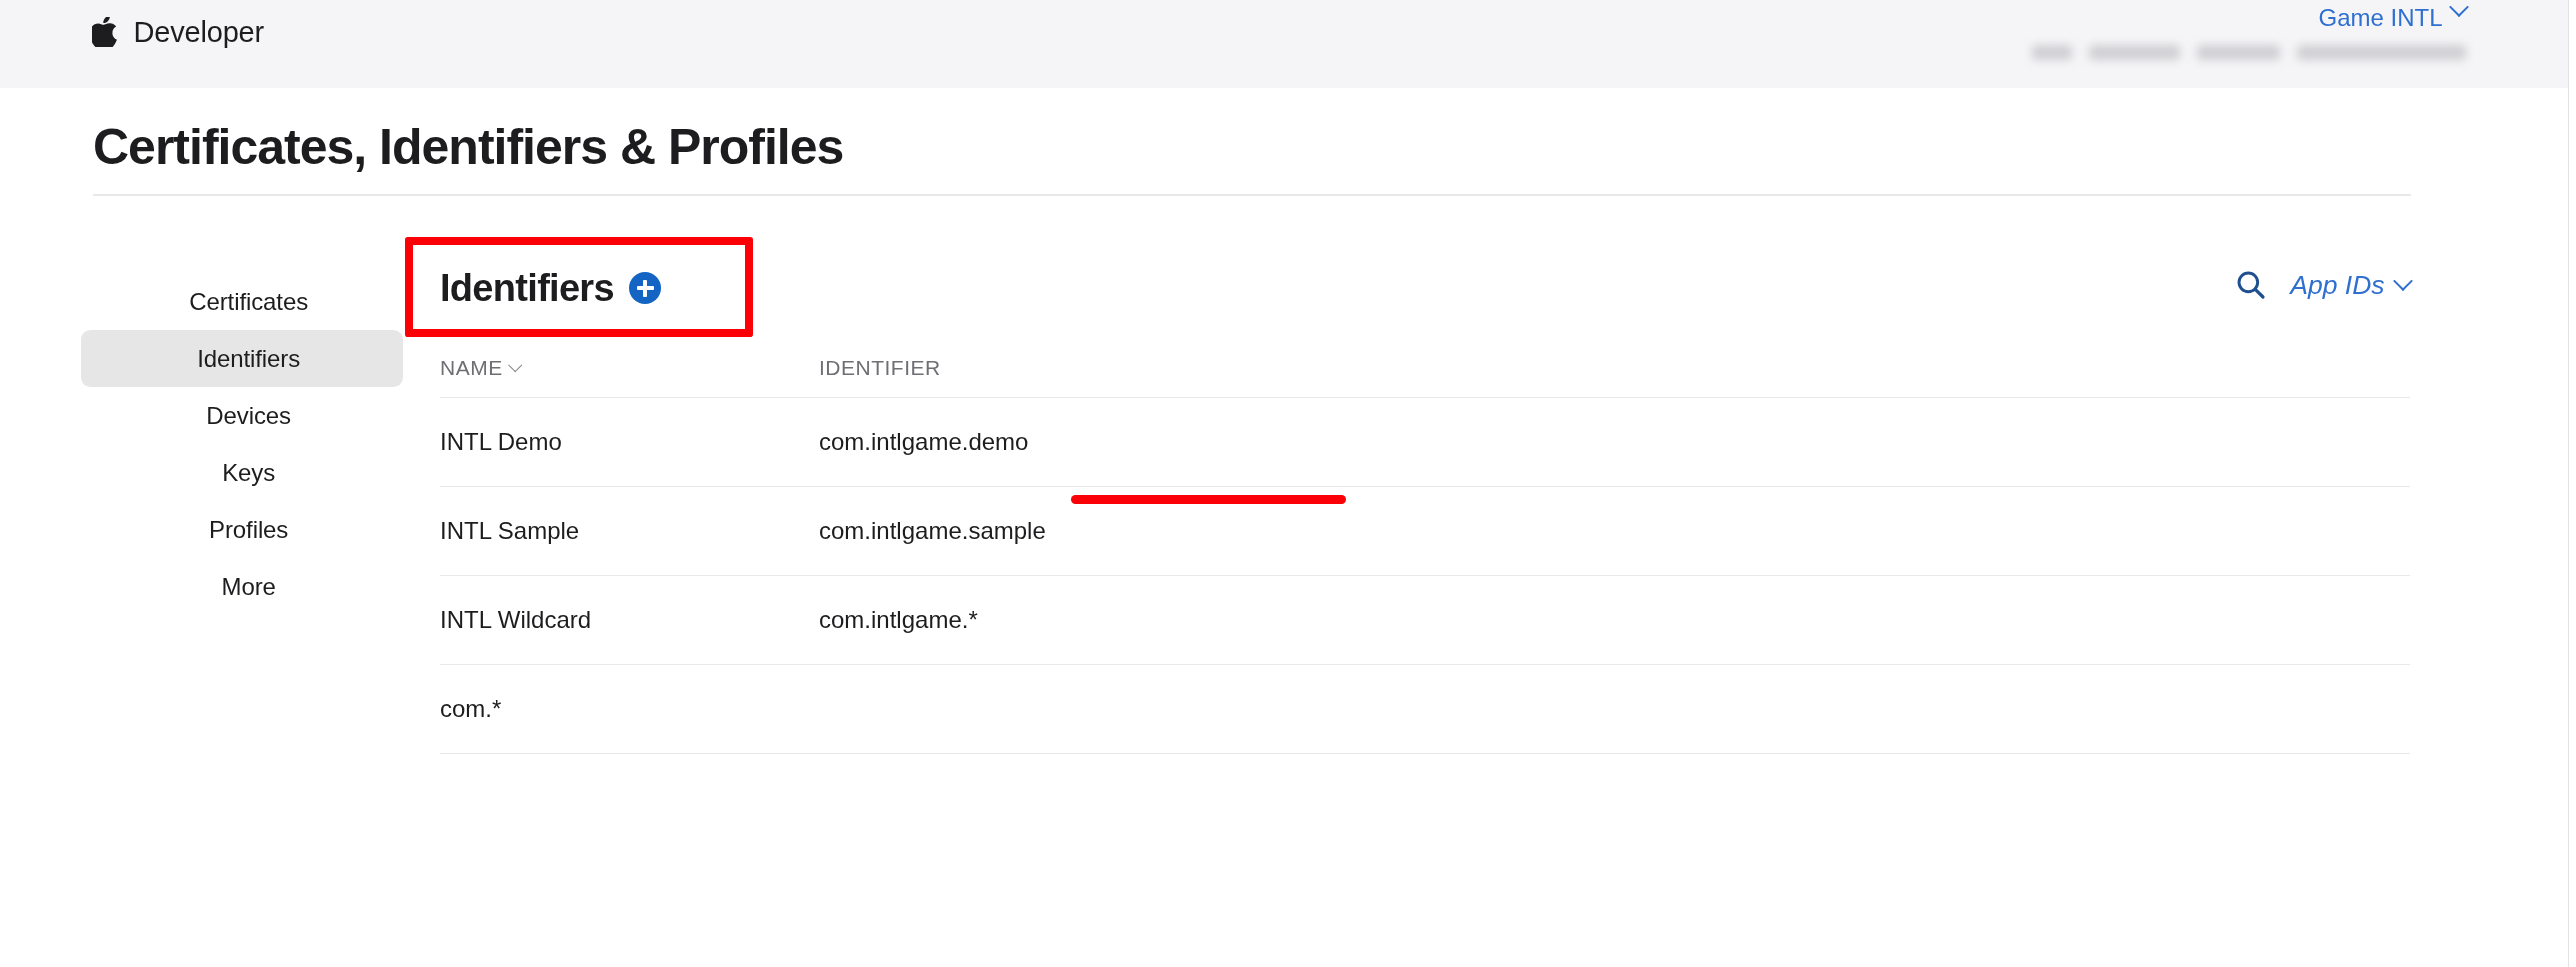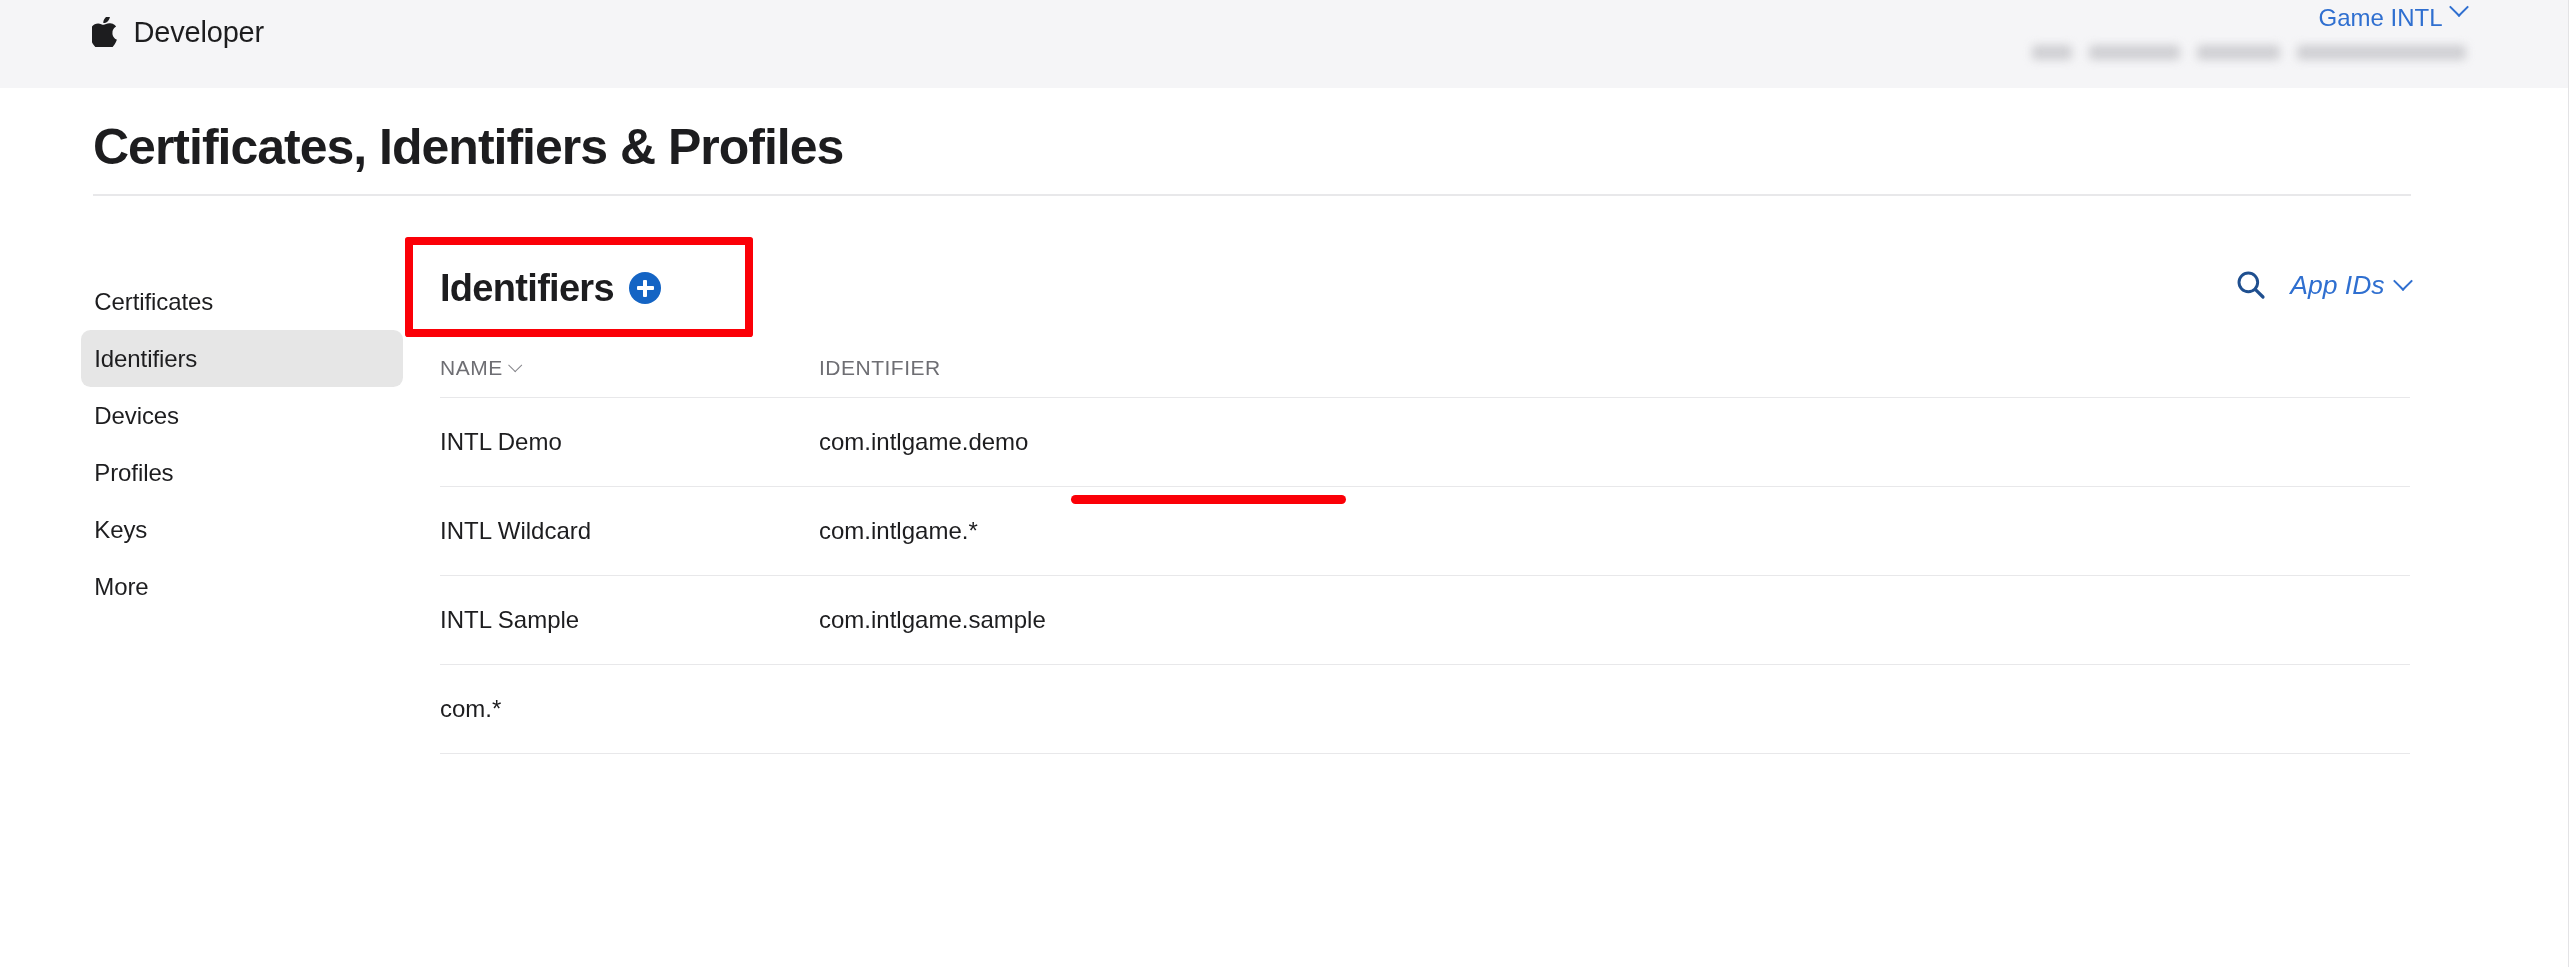--- a/index.html
+++ b/index.html
@@ -124,20 +124,21 @@
   .nav-item {
     height: 57px;
     display: flex;
     align-items: center;
     padding-left: 13.3px;
     font-size: 24px;
     color: #1d1d1f;
     border-radius: 9.5px;
     cursor: pointer;
     letter-spacing: -0.1px;
+    justify-content: center;
   }
   .nav-item.active {
     background: #e6e6e6;
   }
 
   
   .content {
     position: absolute;
     left: 440px;
     top: 248px;
@@ -310,24 +311,24 @@
     <div class="nav-item">
         <span>Certificates</span>
       </div>
     <div class="nav-item active">
         <span>Identifiers</span>
       </div>
     <div class="nav-item">
         <span>Devices</span>
       </div>
     <div class="nav-item">
+        <span>Keys</span>
+      </div>
+    <div class="nav-item">
         <span>Profiles</span>
-      </div>
-    <div class="nav-item">
-        <span>Keys</span>
       </div>
     <div class="nav-item">
         <span>More</span>
       </div>
   </nav>
 
   <main class="content">
 
     <div class="content-head">
 
@@ -359,30 +360,30 @@
           <span>IDENTIFIER</span>
         </div>
       </div>
 
       <div class="tbl-row tbl-body-row">
         <div class="col-name">INTL Demo</div>
         <div class="col-id">com.intlgame.demo</div>
       </div>
 
       <div class="tbl-row tbl-body-row">
+        <div class="col-name">INTL Sample</div>
+        <div class="col-id">com.intlgame.sample</div>
+      </div>
+
+      <div class="tbl-row tbl-body-row">
         <div class="col-name">INTL Wildcard</div>
         <div class="col-id">com.intlgame.*</div>
       </div>
 
       <div class="tbl-row tbl-body-row">
-        <div class="col-name">INTL Sample</div>
-        <div class="col-id">com.intlgame.sample</div>
-      </div>
-
-      <div class="tbl-row tbl-body-row">
         <div class="col-id">com.*</div>
       </div>
 
     </div>
   </main>
 
   <div class="anno-box"></div>
   <div class="anno-underline"></div>
 
   <div class="scroll-strip"></div>

